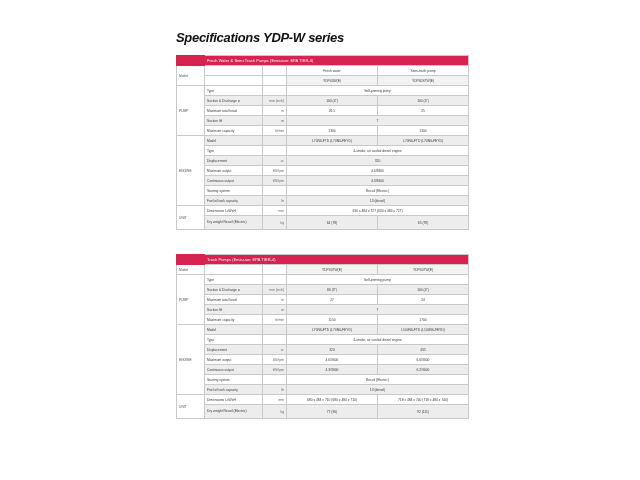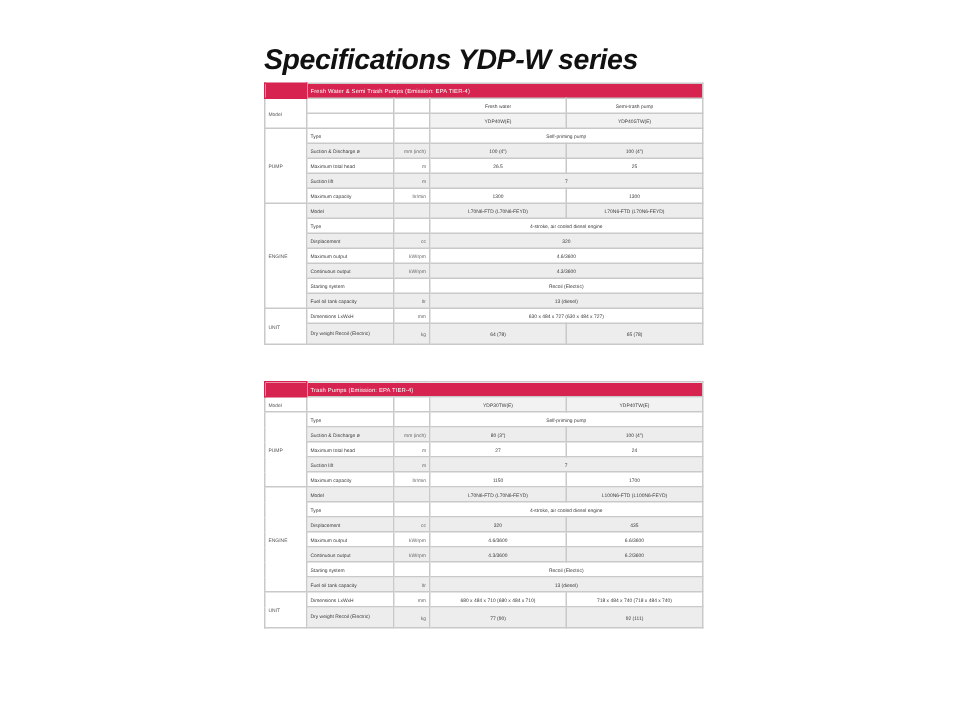--- a/index.html
+++ b/index.html
@@ -5,21 +5,21 @@
   html,body{margin:0;padding:0;}
   body{
     width:640px;height:480px;background:#ffffff;overflow:hidden;
     font-family:"Liberation Sans","DejaVu Sans",sans-serif;
     -webkit-font-smoothing:antialiased;
   }
   .page{position:relative;width:640px;height:480px;background:#fff;}
 
   .doc-title{
     position:absolute;left:176px;top:30px;
-    font-size:19px;font-weight:bold;font-style:italic;
+    font-size:13px;font-weight:bold;font-style:italic;
     letter-spacing:-0.3px;color:#111;white-space:nowrap;
   }
 
   .tbl-wrap{position:absolute;left:176px;width:292px;}
   .tbl-wrap.t1{top:55px;}
   .tbl-wrap.t2{top:254px;}
 
   table.spec{
     width:292px;border-collapse:collapse;table-layout:fixed;
     font-size:3.3px;color:#3a3a3a;

